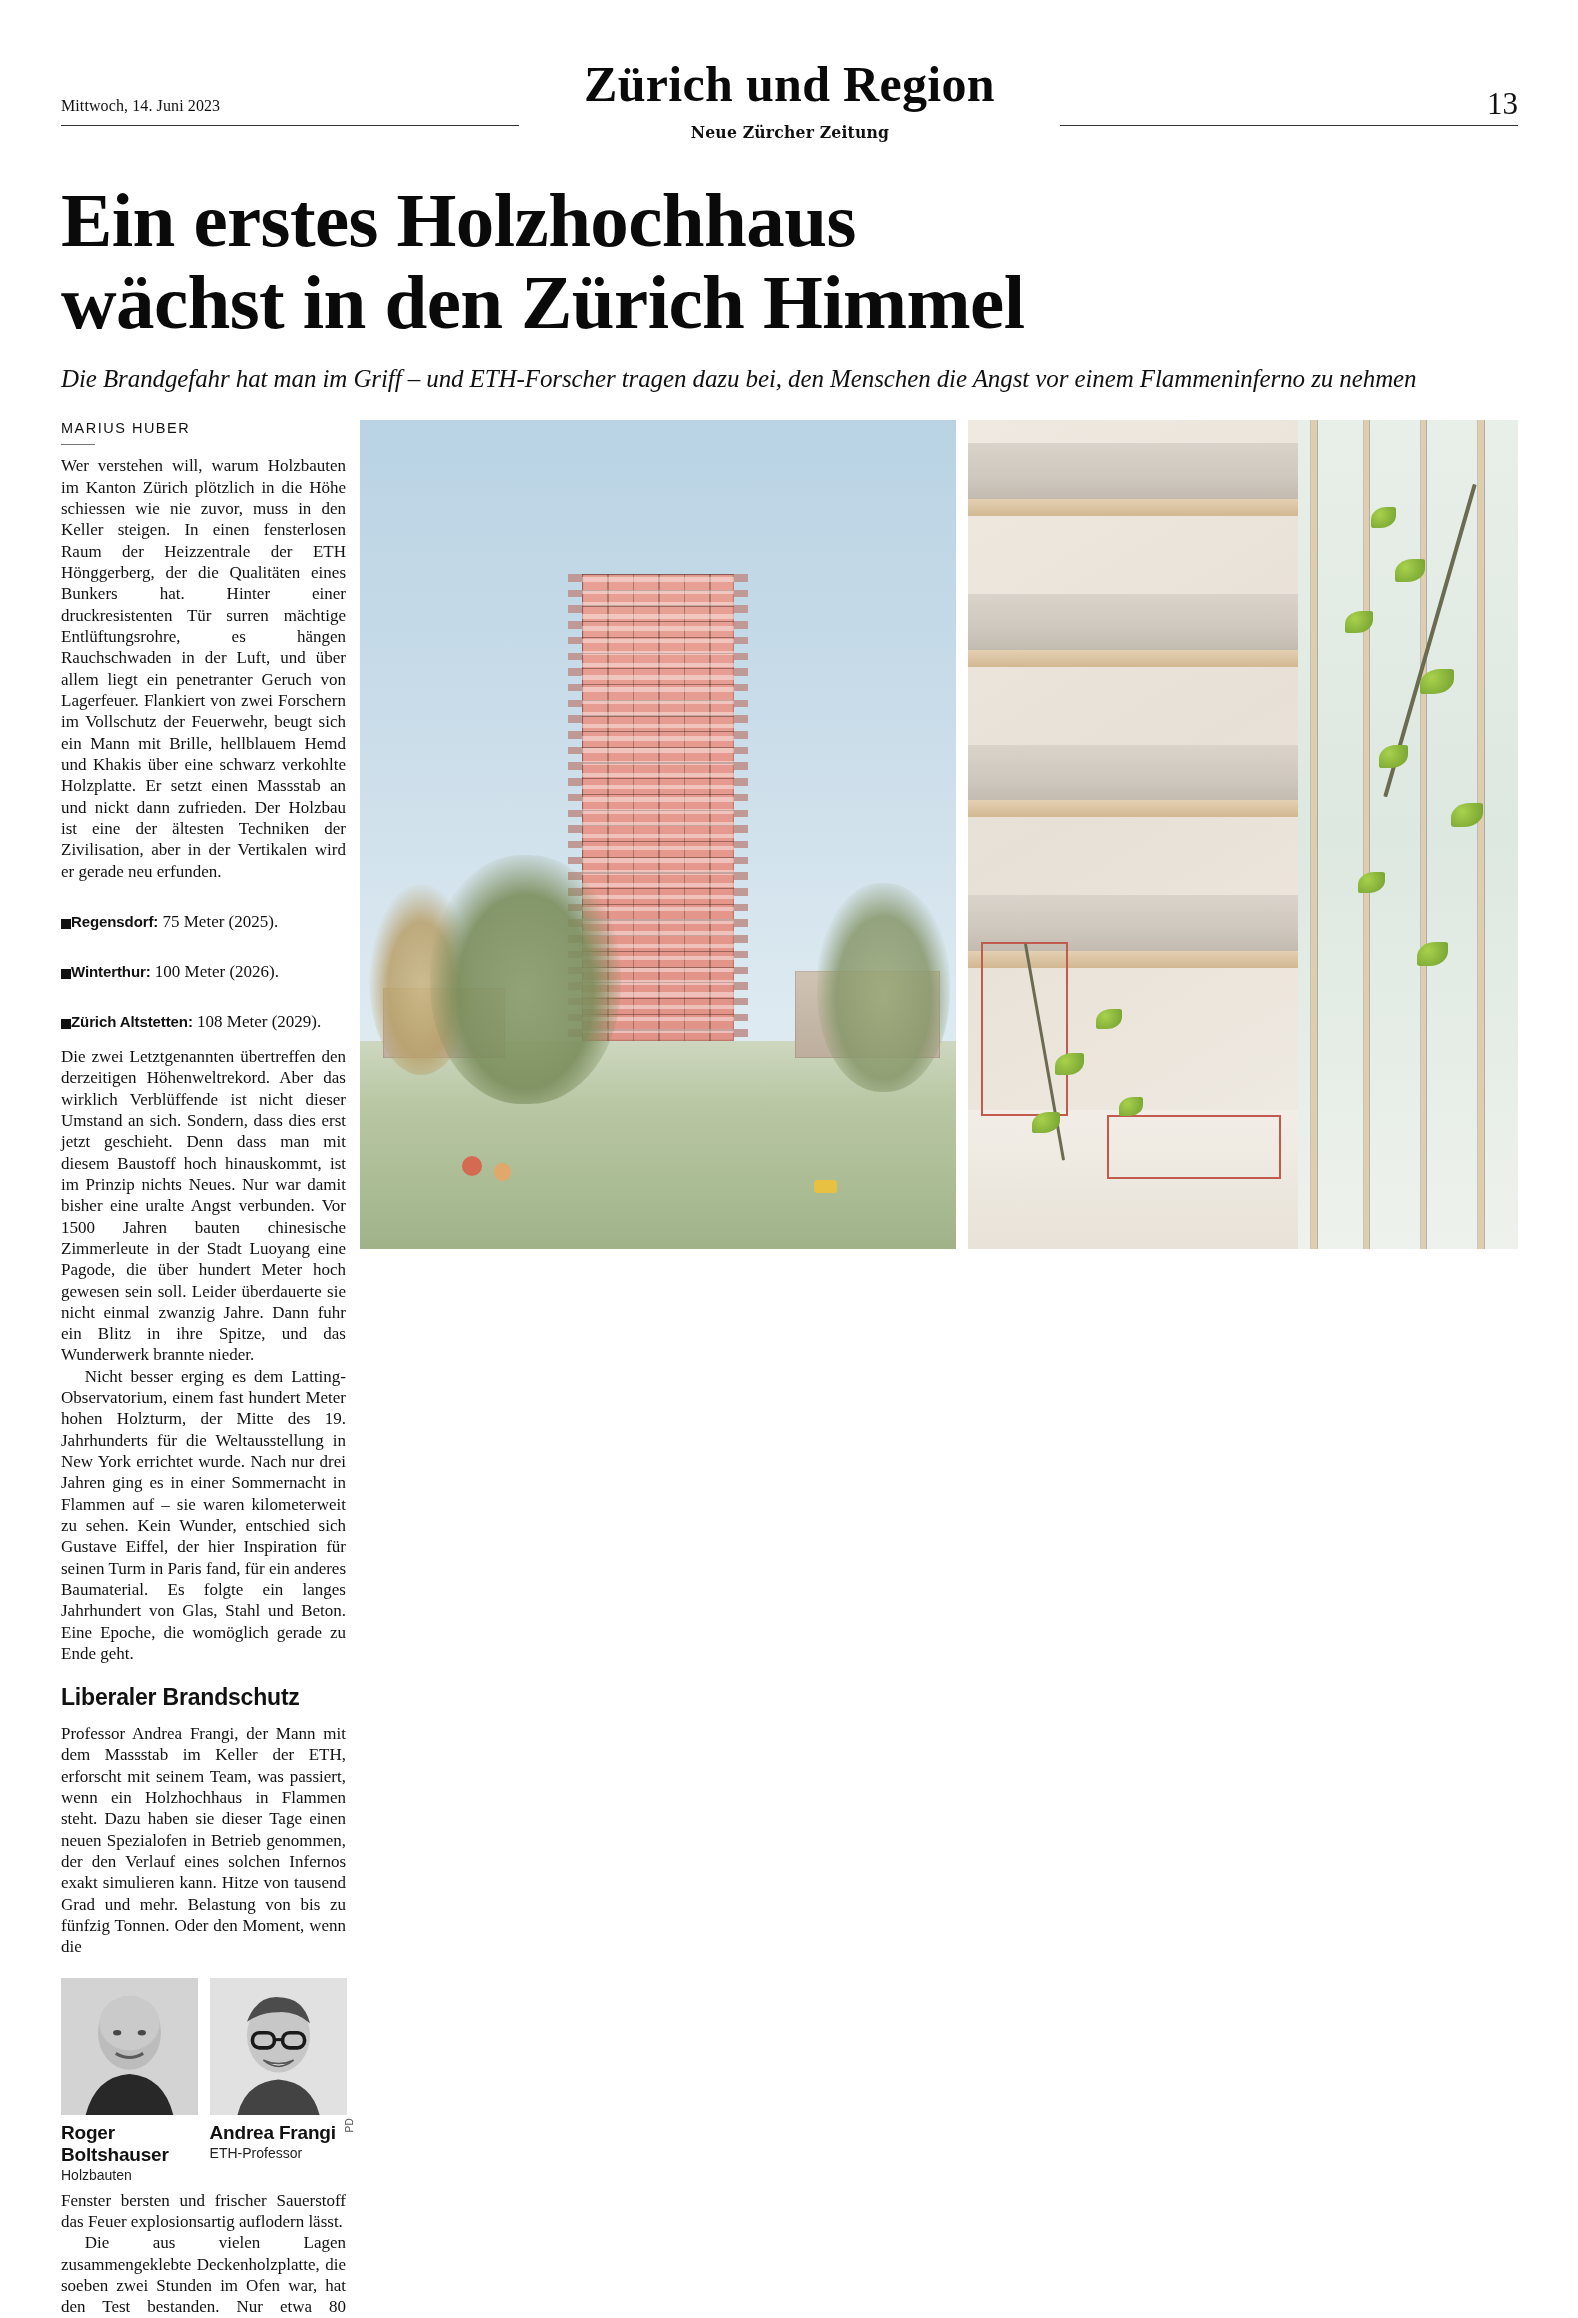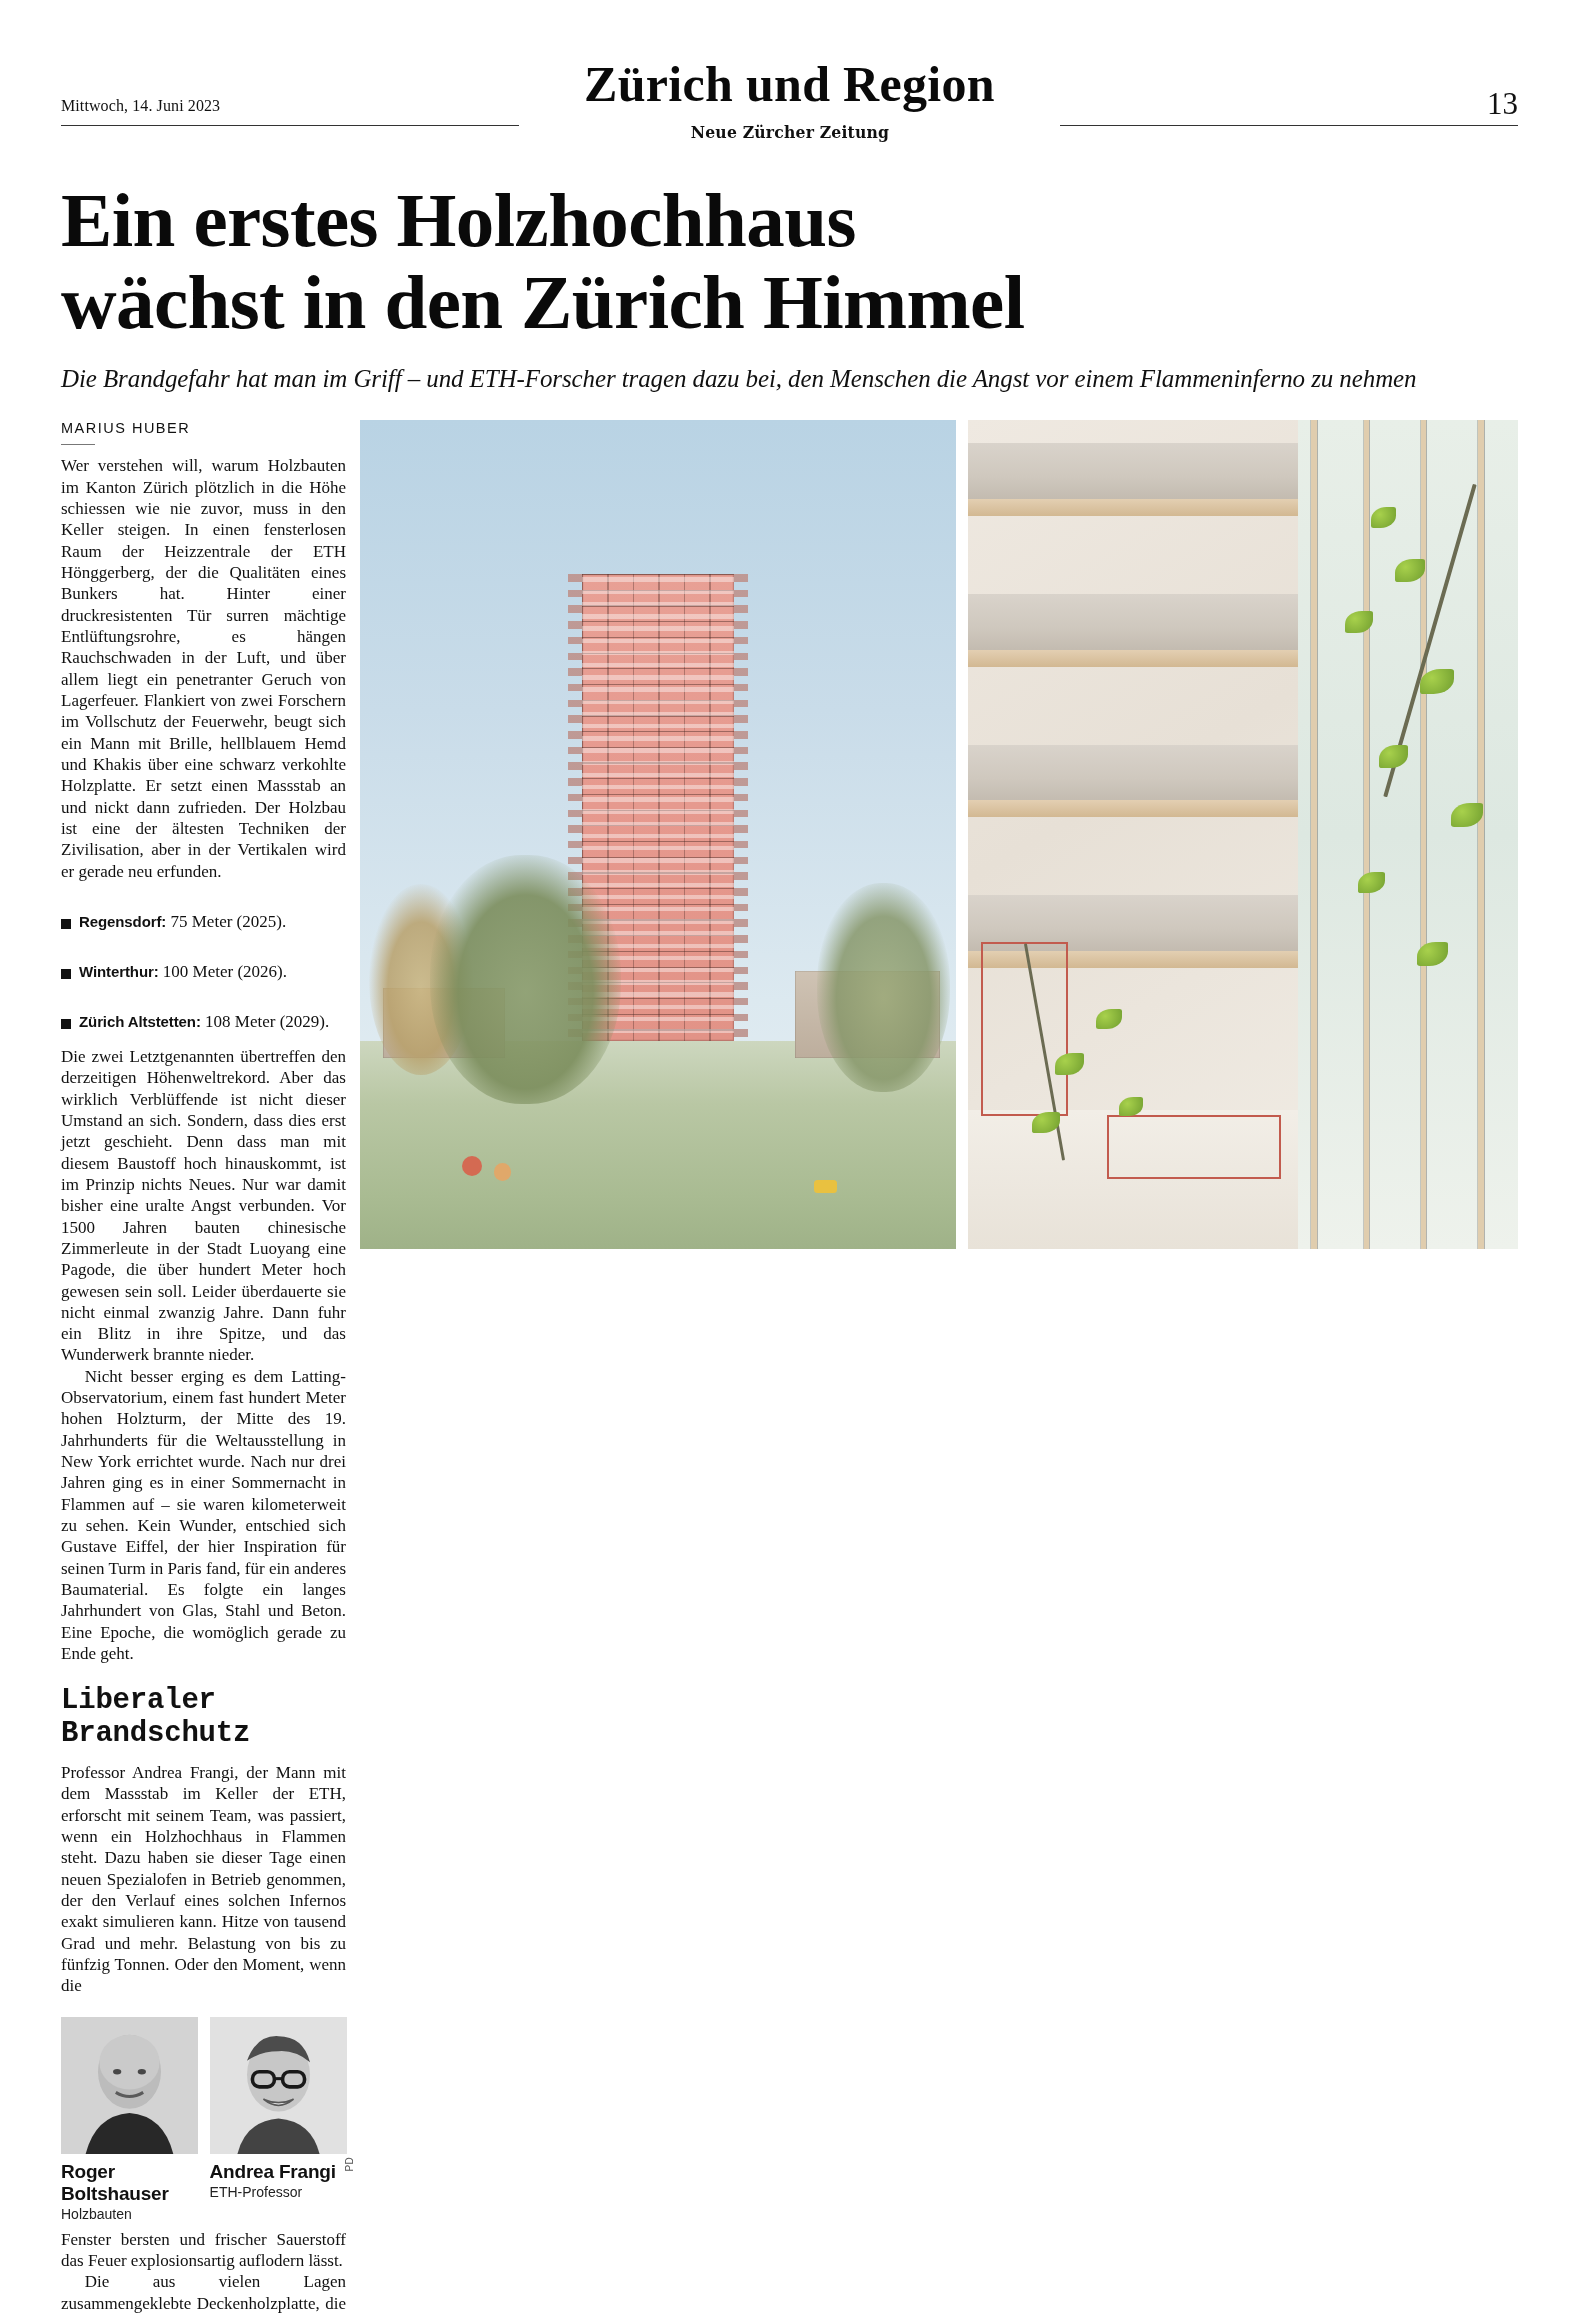--- a/index.html
+++ b/index.html
@@ -90,29 +90,29 @@
     font-size: 14.5px; letter-spacing: 1.5px; color:#111;
     text-transform: uppercase;
   }
   .byline-rule { width:34px; height:1.2px; background:#777; margin:8px 0 10.4px 0; }
 
   .bodytext { font-size: 17px; line-height: 1.255; text-align: justify; hyphens:auto; -webkit-hyphens:auto; }
   .bodytext p { margin:0; text-indent: 1.4em; }
   .bodytext p.first { text-indent:0; }
 
   .facts { margin: 12.8px 0 12.8px 0; }
-  .fact { display:flex; align-items:flex-start; gap:8px; margin-bottom: 14px; font-size:17px;margin-top:30px; }
+  .fact { display:flex; align-items:flex-start; margin-bottom: 14px; font-size:17px;margin-top:30px; }
   .fact .sq { width:10px; height:10px; background:#111; margin-top:7px; flex:0 0 10px; }
   .fact-place { font-family:"Liberation Sans", sans-serif; font-weight:700; font-size:15px; letter-spacing:-0.1px; }
   .fact-val { font-size:17px; }
 
   .subheading {
-    font-family:Liberation Mono, monospace;
+    font-family:Liberation Sans, sans-serif;
     font-weight: 700;
-    font-size: 29px;
+    font-size: 23px;
     margin: 20px 0 11.6px 0;
     letter-spacing:-0.2px;
   }
 
   
   .portraits { display:flex; gap:11.6px; margin:20px 0 7px 0; position:relative; }
   .portrait { width: 137px; }
   .pimg { width:137px; height:137px; overflow:hidden; position:relative; background:#d8d8d8; filter: grayscale(1) contrast(1.05); }
   .pname { font-family:"Liberation Sans", sans-serif; font-weight:700; font-size:19px; margin-top:7px; letter-spacing:-0.2px; }
   .prole { font-family:"Liberation Sans", sans-serif; font-size:14px; color:#222; margin-top:1.2px; }

